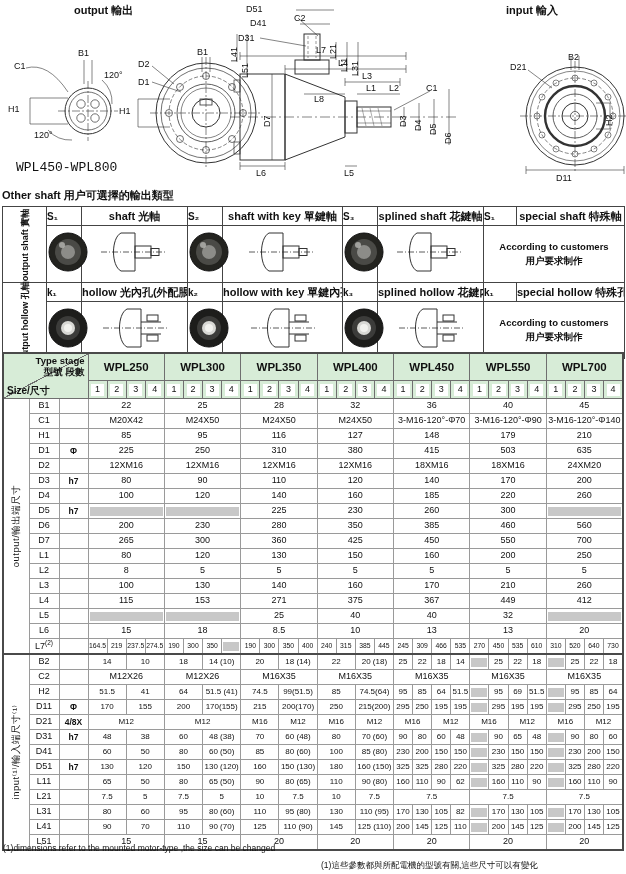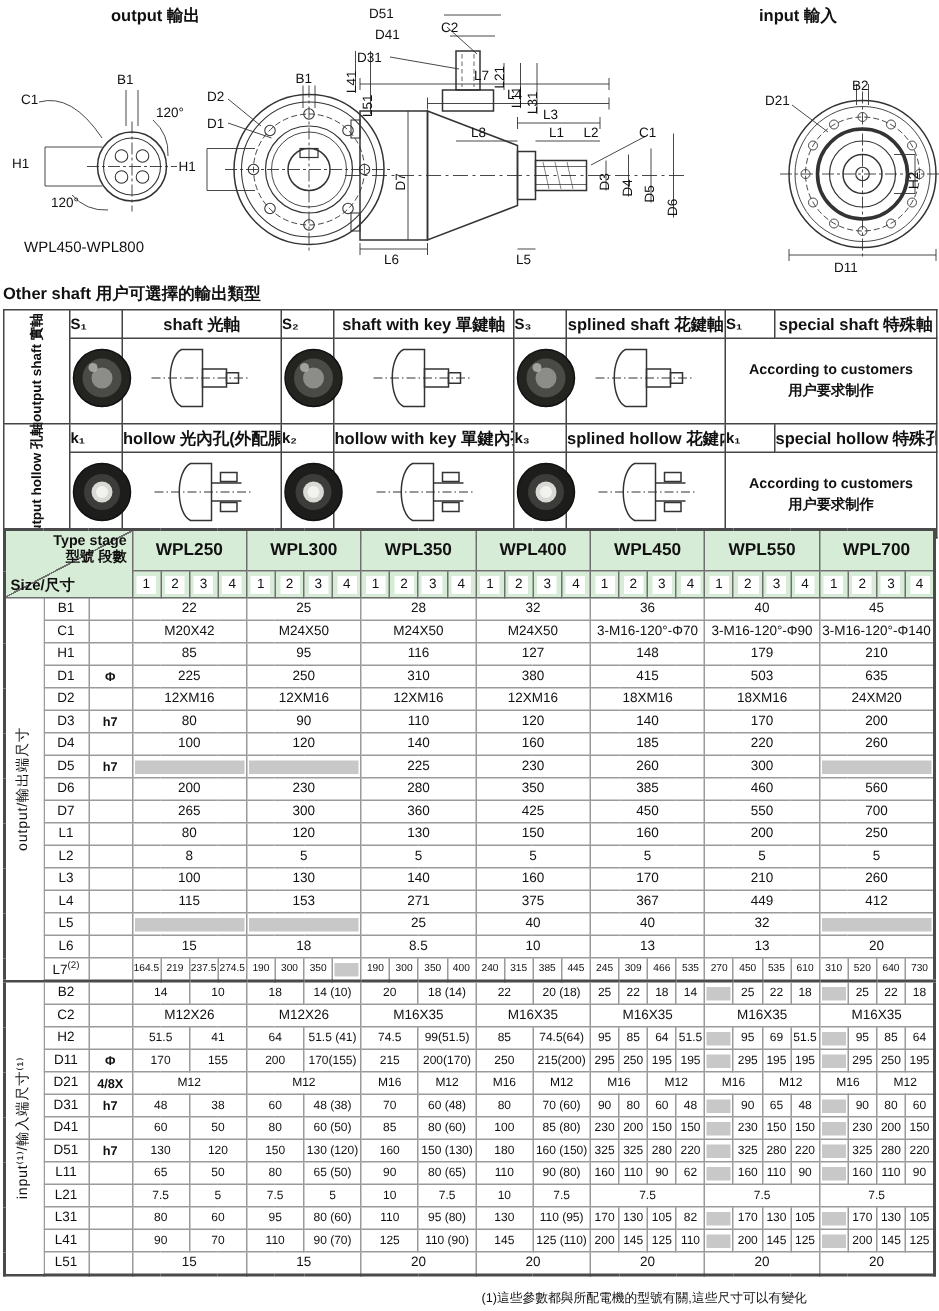--- a/index.html
+++ b/index.html
@@ -5,21 +5,21 @@
   html,body{margin:0;padding:0;background:#fff;}
   body{width:626px;height:874px;font-family:"Liberation Sans","DejaVu Sans",sans-serif;color:#111;}
   #sheet{position:relative;width:626px;height:874px;background:#fff;overflow:hidden;padding-left:44px;}
 
   
   .drawings{position:absolute;top:0;left:0;width:626px;height:186px;}
   .drawings svg{position:absolute;top:0;left:0;}
   .dtitle{position:absolute;font-weight:bold;font-size:11px;white-space:nowrap;}
   .dlab{position:absolute;font-size:9px;white-space:nowrap;color:#111;}
   .dlab.rot{transform:rotate(-90deg);transform-origin:left top;}
-  .model-range{position:absolute;font-size:10px;white-space:nowrap;}
+  .model-range{position:absolute;font-size:13px;white-space:nowrap;font-family:Liberation Mono, monospace;}
 
   
   .os-section{position:absolute;top:188px;left:2px;width:622px;}
   .os-title{font-weight:bold;font-size:11px;margin:0 0 3px 0;}
   .os-table{border-collapse:collapse;width:622px;table-layout:fixed;}
   .os-table td{border:1px solid #444;padding:0;vertical-align:middle;}
   .os-group{position:relative;background:#fff;}
   .os-group .rotlab{position:absolute;left:50%;top:50%;transform:translate(-50%,-50%) rotate(-90deg);white-space:nowrap;font-weight:bold;font-size:9px;}
   .os-code{font-weight:bold;font-size:10px;text-align:left;height:18px;}
   .os-name{font-weight:bold;font-size:11px;text-align:center;height:18px;overflow:hidden;white-space:nowrap;}
@@ -212,21 +212,21 @@
         <span class="dlab" style="left: 294px; top: 13px;">C2</span>
         <span class="dlab" style="left: 238px; top: 33px;">D31</span>
         <span class="dlab rot" style="left: 229px; top: 62px;">L41</span>
         <span class="dlab rot" style="left: 240px; top: 78px;">L51</span>
         <span class="dlab rot" style="left: 328px; top: 59px;">L21</span>
         <span class="dlab rot" style="left: 339px; top: 72px;">L11</span>
         <span class="dlab rot" style="left: 350px; top: 76px;">L31</span>
         <span class="dlab" style="left: 316px; top: 45px;">L7</span>
         <span class="dlab" style="left: 338px; top: 58px;">L4</span>
         <span class="dlab" style="left: 362px; top: 71px;">L3</span>
-        <span class="dlab" style="left: 314px; top: 83px;">L8</span>
+        <span class="dlab" style="left: 314px; top: 94px;">L8</span>
         <span class="dlab" style="left: 366px; top: 83px;">L1</span>
         <span class="dlab" style="left: 389px; top: 83px;">L2</span>
         <span class="dlab" style="left: 426px; top: 83px;">C1</span>
         <span class="dlab rot" style="left: 262px; top: 127px;">D7</span>
         <span class="dlab rot" style="left: 398px; top: 127px;">D3</span>
         <span class="dlab rot" style="left: 413px; top: 131px;">D4</span>
         <span class="dlab rot" style="left: 428px; top: 135px;">D5</span>
         <span class="dlab rot" style="left: 443px; top: 144px;">D6</span>
         <span class="dlab" style="left: 256px; top: 168px;">L6</span>
         <span class="dlab" style="left: 344px; top: 168px;">L5</span>
@@ -938,20 +938,21 @@
             <td colspan="4" class="v9">20</td>
             <td colspan="4" class="v9">20</td>
             <td colspan="4" class="v9">20</td>
           </tr>
         </tbody>
     </table>
   </div>
 
   <div class="notes">
     <div class="col-en">
+      <div>(1)dimensions refer to the mounted motor-type ,the size can be changed</div>
     </div>
     <div class="col-zh">
       <div>(1)這些參數都與所配電機的型號有關,這些尺寸可以有變化</div>
       <div>(2)這些參數與減速機內部結構有關,這些尺寸可以有變化</div>
     </div>
   </div>
 
 </div>
 
 </body></html>

